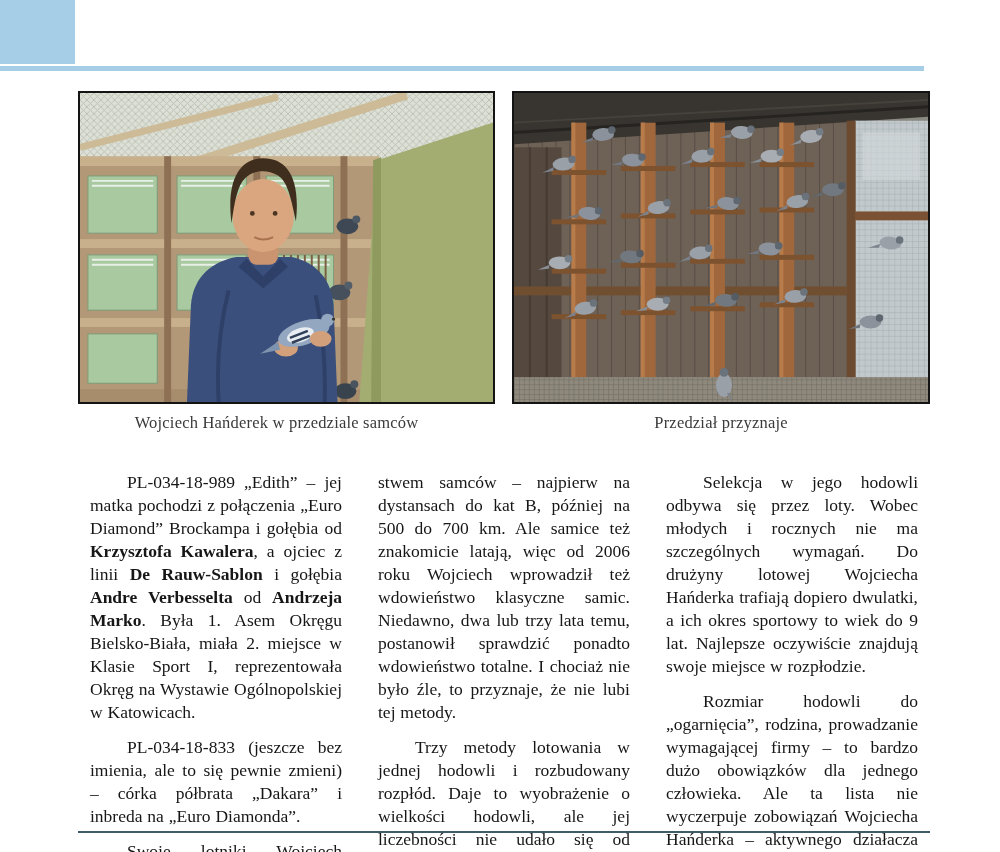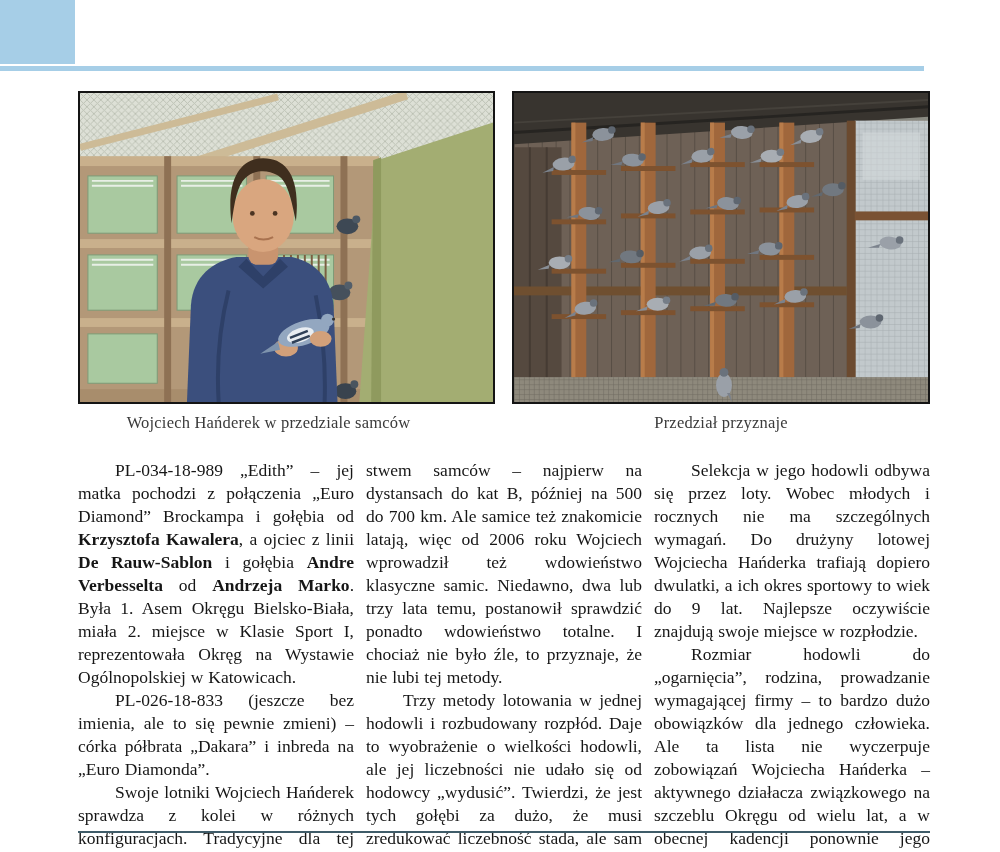--- a/index.html
+++ b/index.html
@@ -15,32 +15,32 @@
     border:2px solid #141414; background:#8a8a82;
   }
   .photo-left  { left:78px;  width:417px; }
   .photo-right { left:512px; width:418px; }
   .photo svg { display:block; width:100%; height:100%; }
 
   .caption {
     position:absolute; top:412px; height:22px; line-height:22px;
     font-size:16.5px; color:#3a3a3a; text-align:center; letter-spacing:0.2px;
   }
-  .caption-left  { left:60px;  width:417px; }
+  .caption-left  { left:68px;  width:417px; }
   .caption-right { left:512px; width:418px; }
 
   .columns {
     position:absolute; left:78px; top:459px; width:852px;
     display:flex; gap:12px;
   }
   .col {
     width:278px; font-size:17.5px; line-height:23px; text-align:justify;
     color:#161616; word-spacing:0.5px;
   }
-  .col p { margin:0; text-indent:37px; }
+  .col p { margin:12px; text-indent:37px; }
   .col p.noindent { text-indent:0; }
   .b { font-weight:bold; }
 
   .bottom-rule { position:absolute; left:78px; top:831px; width:852px; height:2px; background:#3f5c69; }
 </style>
 </head>
 <body>
 
 <div class="page">
 
@@ -315,21 +315,21 @@
     </svg>
   </div>
 
   <div class="caption caption-left">Wojciech Hańderek w przedziale samców</div>
   <div class="caption caption-right">Przedział przyznaje</div>
 
   <div class="columns">
 
     <div class="col">
       <p><span>PL-034-18-989 „Edith” – jej matka pochodzi z połączenia „Euro Diamond” Brockampa i gołębia od </span><span class="b">Krzysztofa Kawalera</span><span>, a ojciec z linii </span><span class="b">De Rauw-Sablon</span><span> i gołębia </span><span class="b">Andre Verbesselta</span><span> od </span><span class="b">Andrzeja Marko</span><span>. Była 1. Asem Okręgu Bielsko-Biała, miała 2. miejsce w Klasie Sport I, reprezentowała Okręg na Wystawie Ogólnopolskiej w Katowicach.</span></p>
-      <p><span>PL-026-18-833 (jeszcze bez imienia, ale to się pewnie zmieni) – córka półbrata „Dakara” i inbreda na „Euro Diamonda”.</span></p>
+      <p><span>PL-034-18-833 (jeszcze bez imienia, ale to się pewnie zmieni) – córka półbrata „Dakara” i inbreda na „Euro Diamonda”.</span></p>
       <p><span>Swoje lotniki Wojciech Hańderek sprawdza z kolei w różnych konfiguracjach. Tradycyjne dla tej hodowli jest lotowanie klasycznym wdowień-</span></p>
     </div>
 
     <div class="col">
       <p class="noindent"><span>stwem samców – najpierw na dystansach do kat B, później na 500 do 700 km. Ale samice też znakomicie latają, więc od 2006 roku Wojciech wprowadził też wdowieństwo klasyczne samic. Niedawno, dwa lub trzy lata temu, postanowił sprawdzić ponadto wdowieństwo totalne. I chociaż nie było źle, to przyznaje, że nie lubi tej metody.</span></p>
       <p><span>Trzy metody lotowania w jednej hodowli i rozbudowany rozpłód. Daje to wyobrażenie o wielkości hodowli, ale jej liczebności nie udało się od hodowcy „wydusić”. Twierdzi, że jest tych gołębi za dużo, że musi zredukować liczebność stada, ale sam przyznaje, że mówi tako już kilku lat i... na razie mu to nie wychodzi.</span></p>
     </div>
 
     <div class="col">
       <p><span>Selekcja w jego hodowli odbywa się przez loty. Wobec młodych i rocznych nie ma szczególnych wymagań. Do drużyny lotowej Wojciecha Hańderka trafiają dopiero dwulatki, a ich okres sportowy to wiek do 9 lat. Najlepsze oczywiście znajdują swoje miejsce w rozpłodzie.</span></p>

